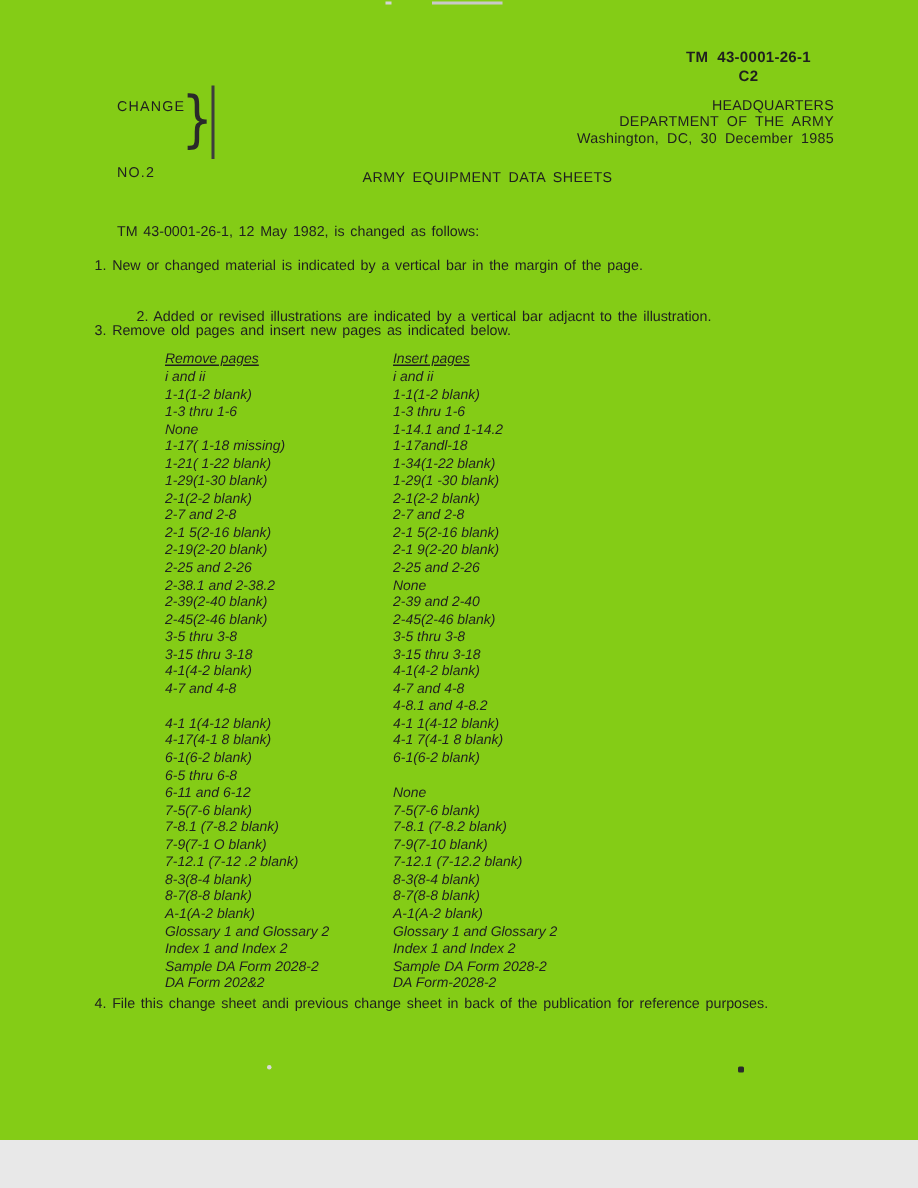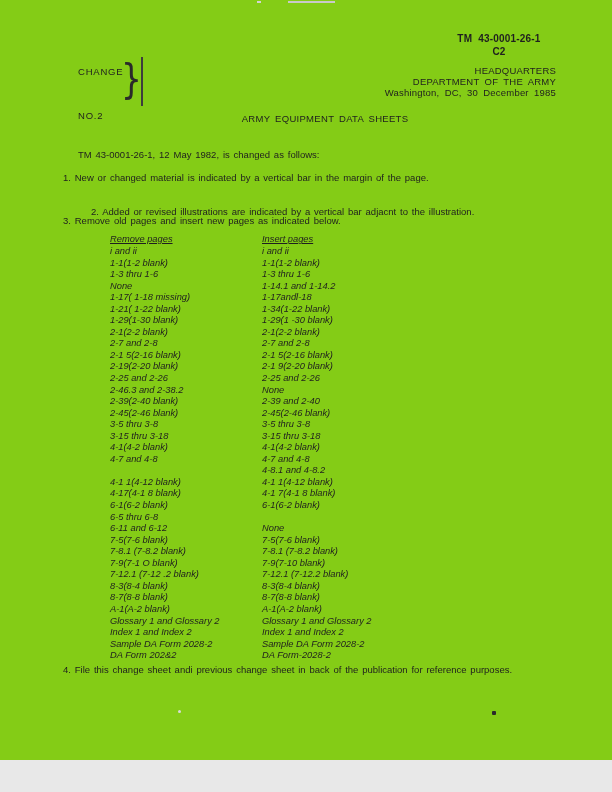--- a/index.html
+++ b/index.html
@@ -143,21 +143,21 @@
         </div>
         <div class="trow">
           <div class="remove-cell">2-19(2-20 blank)</div>
           <div class="insert-cell">2-1 9(2-20 blank)</div>
         </div>
         <div class="trow">
           <div class="remove-cell">2-25 and 2-26</div>
           <div class="insert-cell">2-25 and 2-26</div>
         </div>
         <div class="trow">
-          <div class="remove-cell">2-46.3 and 2-38.2</div>
+          <div class="remove-cell">2-38.1 and 2-38.2</div>
           <div class="insert-cell">None</div>
         </div>
         <div class="trow">
           <div class="remove-cell">2-39(2-40 blank)</div>
           <div class="insert-cell">2-39 and 2-40</div>
         </div>
         <div class="trow">
           <div class="remove-cell">2-45(2-46 blank)</div>
           <div class="insert-cell">2-45(2-46 blank)</div>
         </div>

